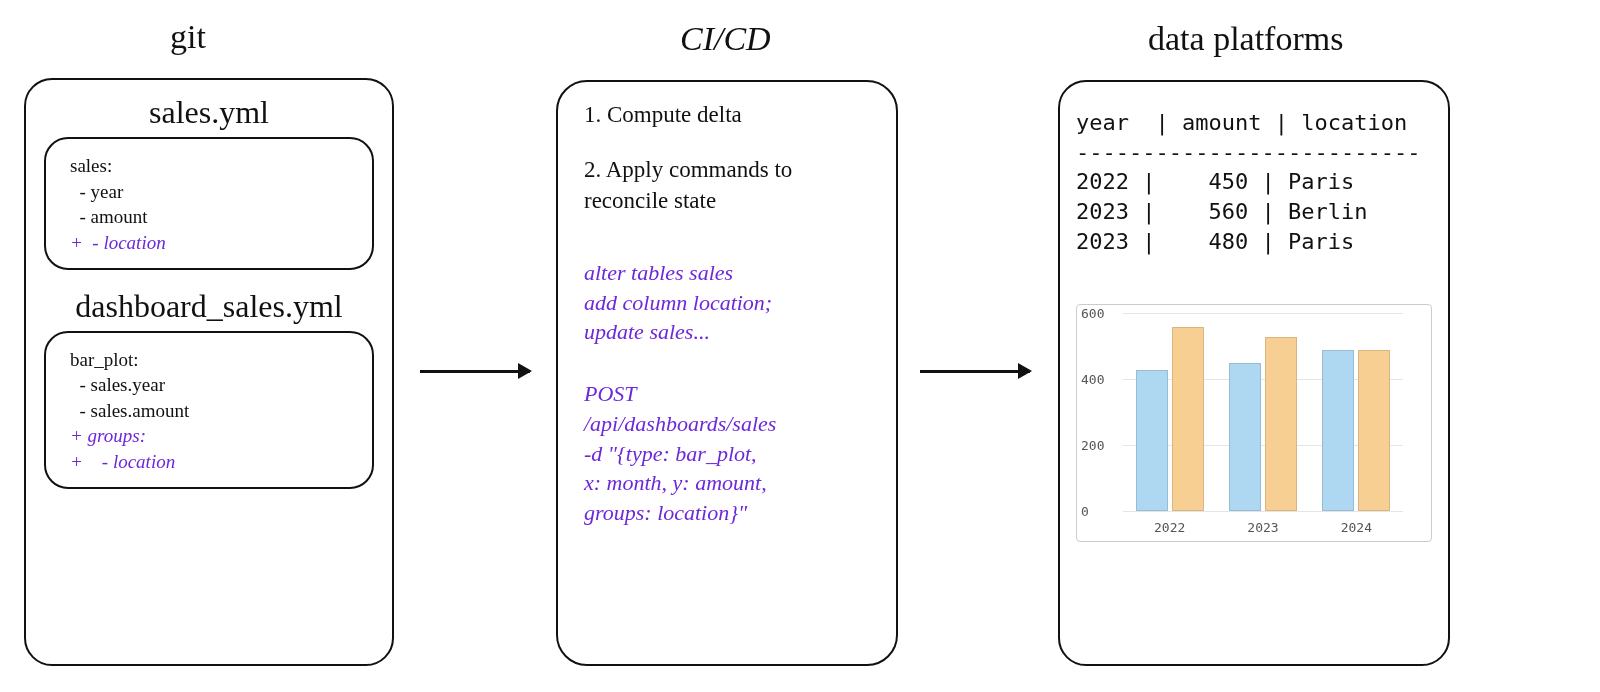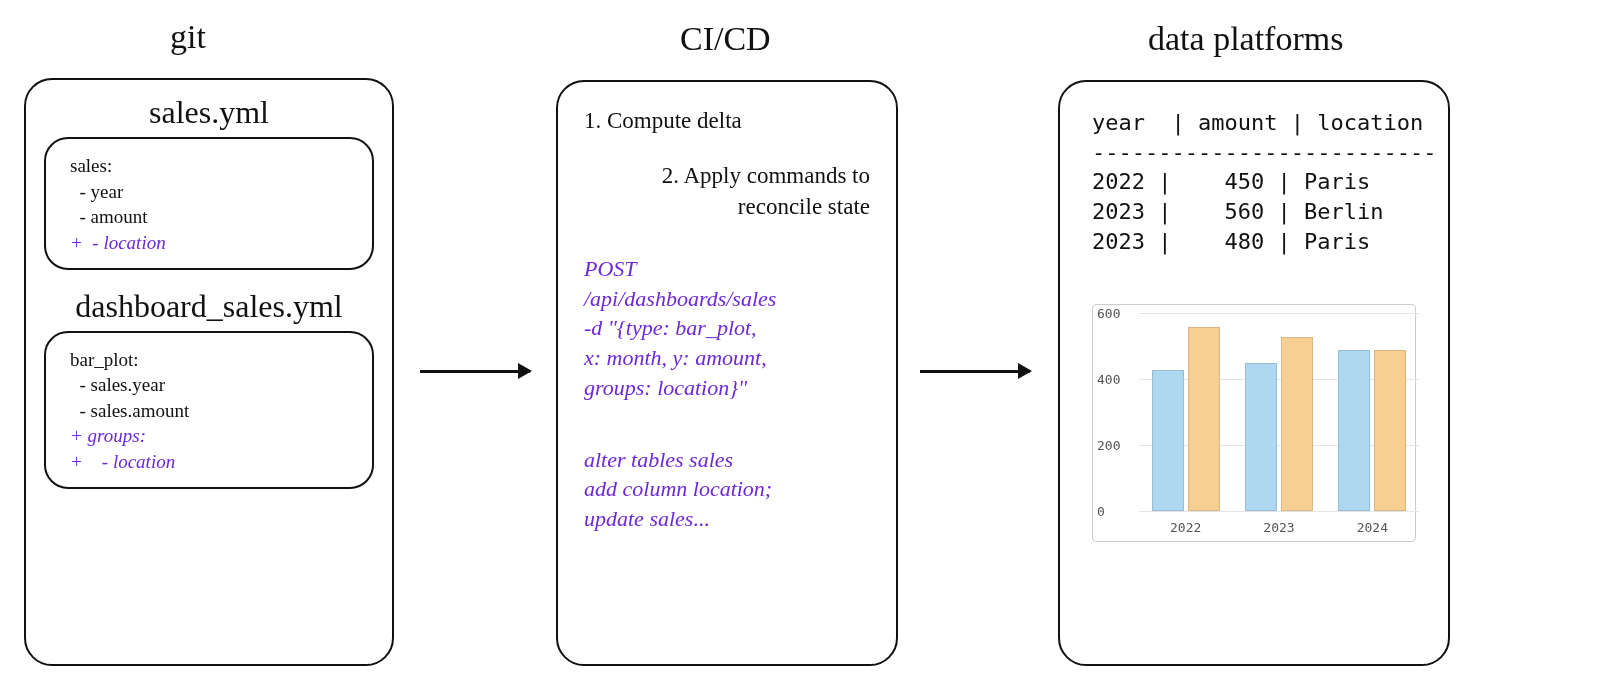--- a/index.html
+++ b/index.html
@@ -27,51 +27,51 @@
   .xt   { position: absolute; bottom: -24px; font-family: monospace; font-size: 13px; color: #555; transform: translateX(-50%); }
   .bar  { position: absolute; bottom: 0; width: 32px; border: 1px solid rgba(0,0,0,.12); }
   .s1   { background: #aed7f2; }
   .s2   { background: #f7cf93; }
 </style>
 </head>
 <body>
 <div class="stage">
 
 <div class="title" style="left:170px; top:18px;">git</div>
-<div class="title" style="left:680px; top:20px;">CI/CD</div>
+<div class="title" style="left:680px; top:20px;font-style:italic;">CI/CD</div>
 <div class="title" style="left:1148px; top:20px;">data platforms</div>
 
 <div class="box" style="left:24px; top:78px; width:370px; height:588px; padding:14px 18px 18px;">
   <div class="cap">sales.yml</div>
   <div class="inner">
     <div class="code" id="file1-code"><div>sales:</div><div>  - year</div><div>  - amount</div><div class="green">+  - location</div></div>
   </div>
   <div class="cap" style="margin-top:18px;">dashboard_sales.yml</div>
   <div class="inner">
     <div class="code" id="file2-code"><div>bar_plot:</div><div>  - sales.year</div><div>  - sales.amount</div><div class="green">+ groups:</div><div class="green">+    - location</div></div>
   </div>
 </div>
 
 <div class="arrow" style="left:420px; top:370px; width:110px;"></div>
 <div class="arrow" style="left:920px; top:370px; width:110px;"></div>
 
-<div class="box" style="left:556px; top:80px; width:342px; height:586px; padding:26px 26px 20px;">
+<div class="box" style="left:556px; top:80px; width:342px; height:586px; padding:20px 26px 20px;border-radius:31px;">
   <div style="font-size:23px;">1. Compute delta</div>
-  <div style="font-size:23px; margin-top:26px; line-height:1.35;text-align:right;">2. Apply commands to reconcile state</div>
+  <div style="font-size:23px; margin-top:26px; line-height:1.35;">2. Apply commands to reconcile state</div>
+  <div class="green" style="font-size:22px; margin-top:42px; white-space:pre; line-height:1.35;">alter tables sales
+add column location;
+update sales...</div>
   <div class="green" style="font-size:22px; margin-top:32px; white-space:pre; line-height:1.35;">POST
 /api/dashboards/sales
 -d "{type: bar_plot,
 x: month, y: amount,
 groups: location}"</div>
-  <div class="green" style="font-size:22px; margin-top:42px; white-space:pre; line-height:1.35;">alter tables sales
-add column location;
-update sales...</div>
 </div>
 
-<div class="box" style="left:1058px; top:80px; width:392px; height:586px; padding:26px 32px 22px;">
+<div class="box" style="left:1058px; top:80px; width:392px; height:586px; padding:26px 16px 22px;">
   <div class="tbl">year  | amount | location</div>
   <div class="tbl">--------------------------</div>
   <div class="tbl" id="dp-rows"><div>2022 |    450 | Paris</div><div>2023 |    560 | Berlin</div><div>2023 |    480 | Paris</div></div>
 
   <div class="chart" style="margin-top:48px; height:238px;">
     <div class="chartArea" id="chartArea" style="width: 280px; height: 198px;">
           <div class="grid" style="top: 198px;"></div>
           <div class="yt" style="top: 198px;">0</div>
           <div class="grid" style="top: 132px;"></div>
           <div class="yt" style="top: 132px;">200</div>

